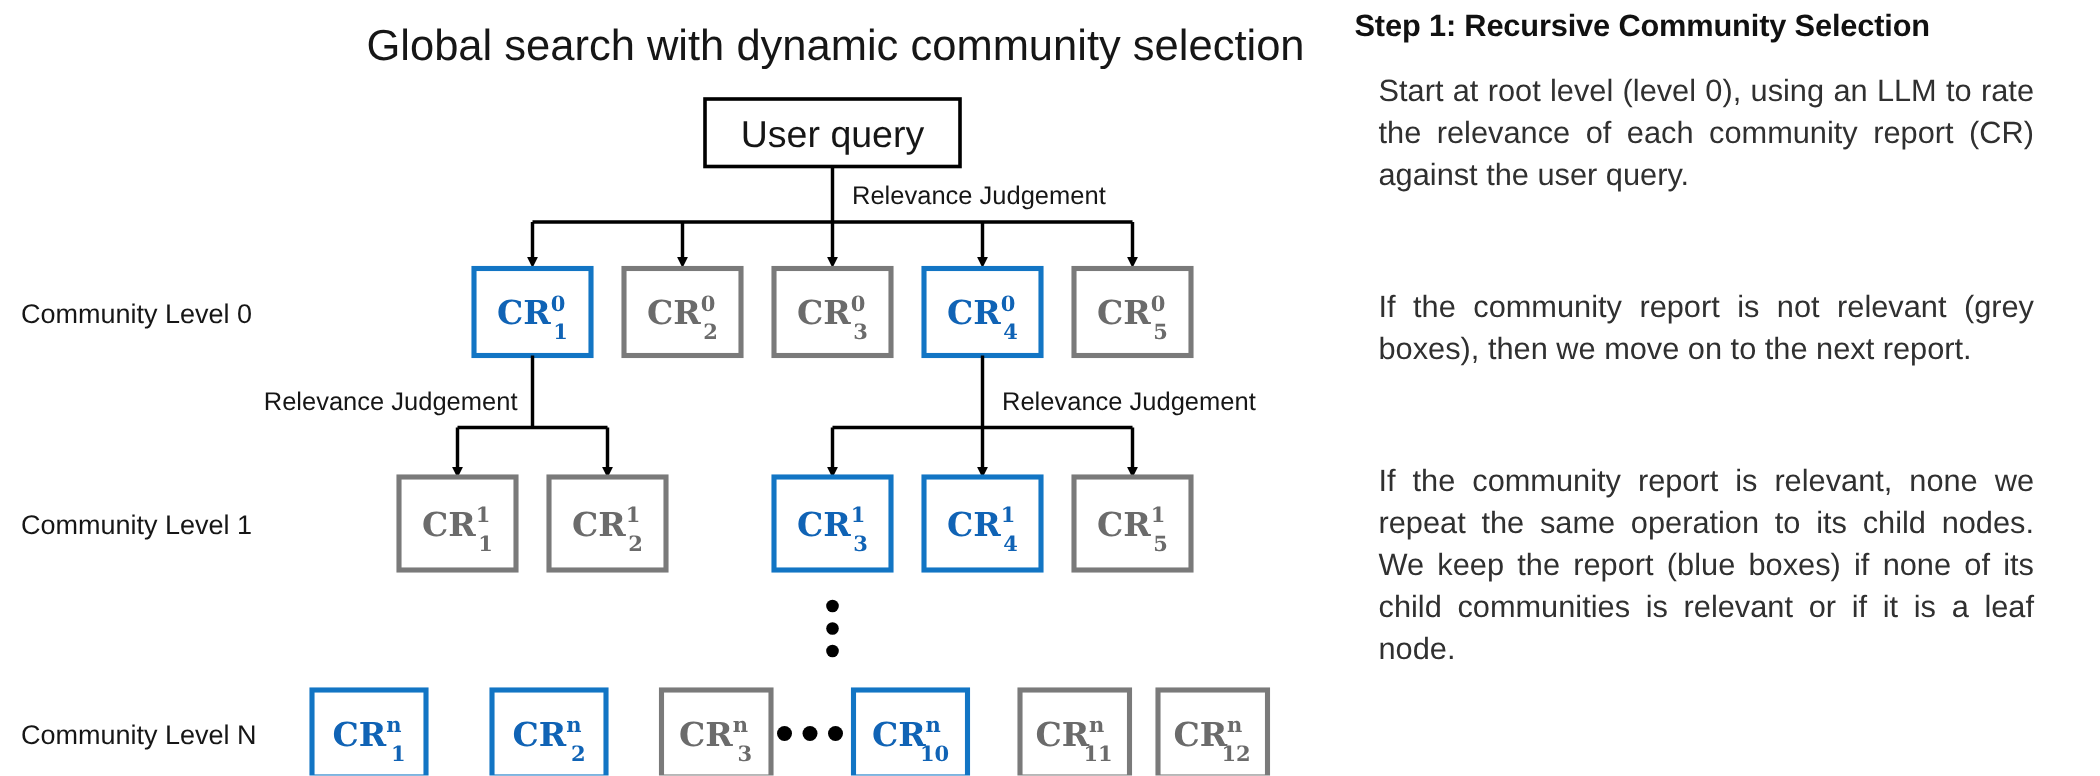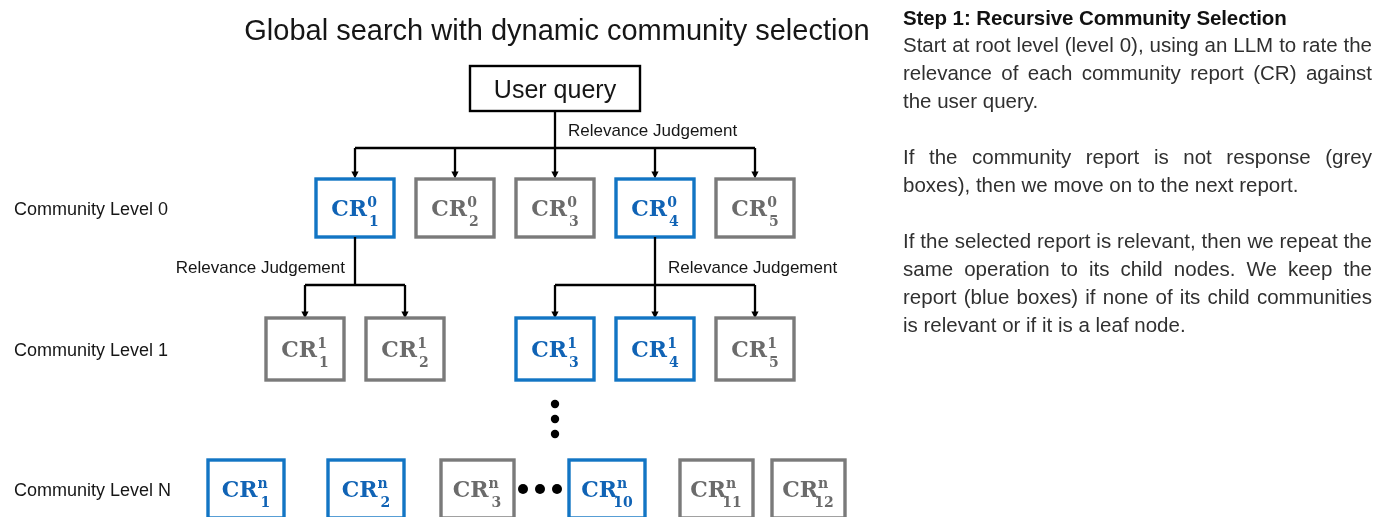--- a/index.html
+++ b/index.html
@@ -95,21 +95,21 @@
     line-height: 27px;
     color: #111111;
     margin: 0;
     letter-spacing: -0.1px;
   }
   .step-body {
     font-family: "Liberation Sans", sans-serif;
     font-size: 20.5px;
     line-height: 28px;
     color: #303030;
-    margin: 0;
+    margin: 16px;
     text-align: justify;
     text-justify: inter-word;
   }
   .gap-para { height: 28px; }
   .gap-step { height: 28px; }
 </style>
 </head>
 <body>
 
 <div id="root">
@@ -278,22 +278,22 @@
       </g>
 
     </svg>
   </div>
 
   <div id="text-panel">
 
     <p class="step-head">Step 1: Recursive Community Selection</p>
     <p class="step-body">Start at root level (level 0), using an LLM to rate the relevance of each community report (CR) against the user query.</p>
     <div class="gap-para"></div>
-    <p class="step-body">If the community report is not response (grey boxes), then we move on to the next report.</p>
+    <p class="step-body">If the community report is not relevant (grey boxes), then we move on to the next report.</p>
     <div class="gap-para"></div>
-    <p class="step-body">If the selected report is relevant, then we repeat the same operation to its child nodes. We keep the report (blue boxes) if none of its child communities is relevant or if it is a leaf node.</p>
+    <p class="step-body">If the community report is relevant, none we repeat the same operation to its child nodes. We keep the report (blue boxes) if none of its child communities is relevant or if it is a leaf node.</p>
 
     <div class="gap-step"></div>
 
 
   </div>
 
 </div>
 
 </body></html>

